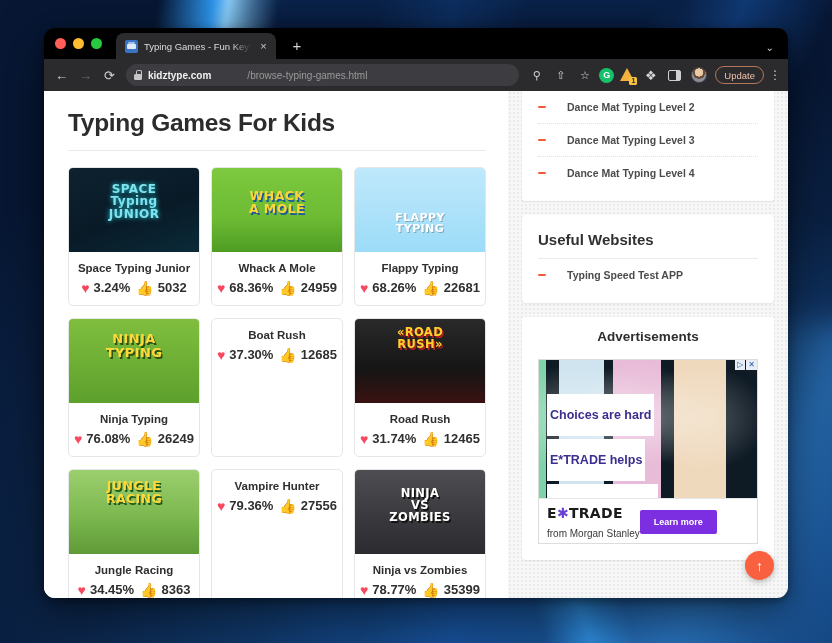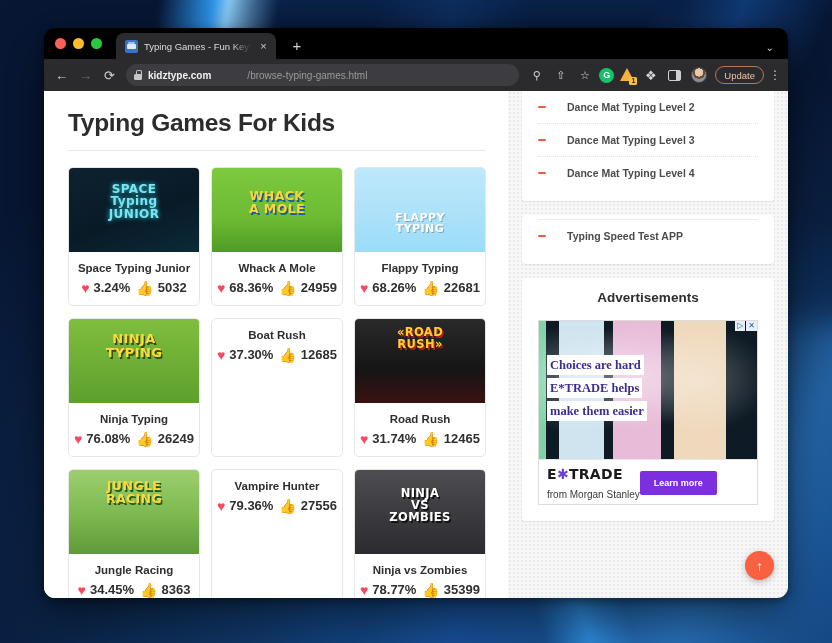--- a/index.html
+++ b/index.html
@@ -412,23 +412,22 @@
   .ad-lines {
     position: absolute; left: 8px; top: 34px; z-index: 2;
     display: flex; flex-direction: column; align-items: flex-start; gap: 3px;
   }
   .ad-lines span {
     background: #fff;
     color: #3b2e8f;
     font-weight: 700;
     font-size: 12.5px;
     line-height: 1.12;
-    padding: 3px 3px;
+    padding: 14px 3px;
     white-space: nowrap;
-    font-family: Liberation Serif, serif;
   }
   .ad-foot {
     height: 47px;
     display: flex; align-items: center; 
     padding: 0 8px;
     background: #fff;
     border-top: 1px solid #e6e6e6;
   }
   .ad-brand { text-align: left; }
   .ad-brand .b1 {
@@ -685,20 +684,21 @@
                 <span>Dance Mat Typing Level 3</span>
               </div>
               <div class="link-row">
                 <span class="dash"></span>
                 <span>Dance Mat Typing Level 4</span>
               </div>
             </div>
         </div>
 
         <div class="panel">
+          <div class="panel-title">Useful Websites</div>
           <div class="panel-rule"></div>
           <div id="useful-links">
               <div class="link-row">
                 <span class="dash"></span>
                 <span>Typing Speed Test APP</span>
               </div>
             </div>
         </div>
 
         <div class="panel ad-panel">

